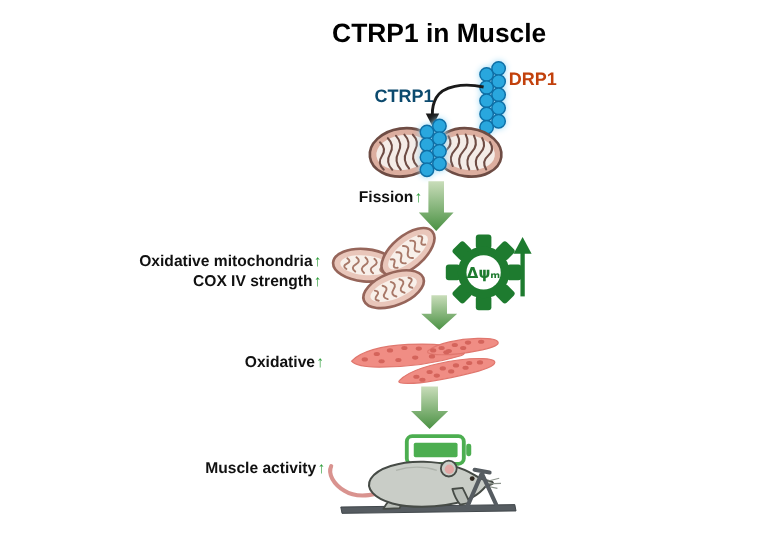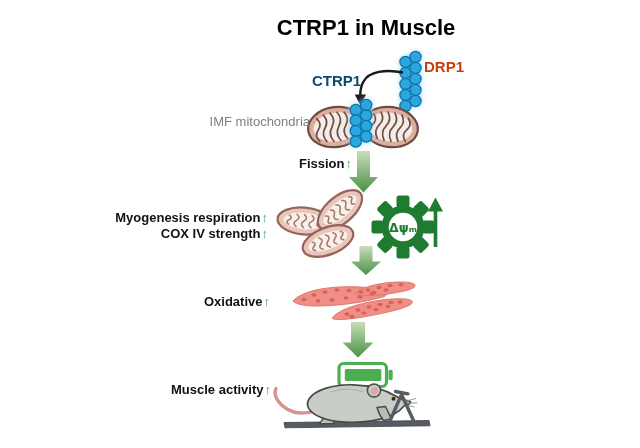--- a/index.html
+++ b/index.html
@@ -189,29 +189,28 @@
       <path d="M404.5,401.5 L416,398.5 M405,403.2 L417.5,402.8 M404,404.8 L414.5,407" fill="none" stroke="#8d948d" stroke-width="0.9"></path>
       <path d="M401.5,394.5 L389.5,422 M401.5,394.5 L413.5,420.5 M395.5,391.5 L408,393.8" fill="none" stroke="#565c61" stroke-width="3.4" stroke-linecap="round"></path>
     </g>
   </svg>
 
   <div class="title">CTRP1 in Muscle</div>
 
   <div class="protein ctrp1">CTRP1</div>
   <div class="protein drp1">DRP1</div>
 
-  <div class="lbl imf">IMF mitochondria</div>
 
   <div class="lbl fission">
     <span>Fission</span><span class="up">↑</span>
   </div>
 
   <div class="lbl right oxblock">
     <div>
-      <span>Myogenesis respiration</span><span class="up">↑</span>
+      <span>Oxidative mitochondria</span><span class="up">↑</span>
     </div>
     <div>
       <span>COX IV strength</span><span class="up">↑</span>
     </div>
   </div>
 
   <div class="lbl myog">
     <span>Oxidative</span><span class="up">↑</span>
   </div>
 

